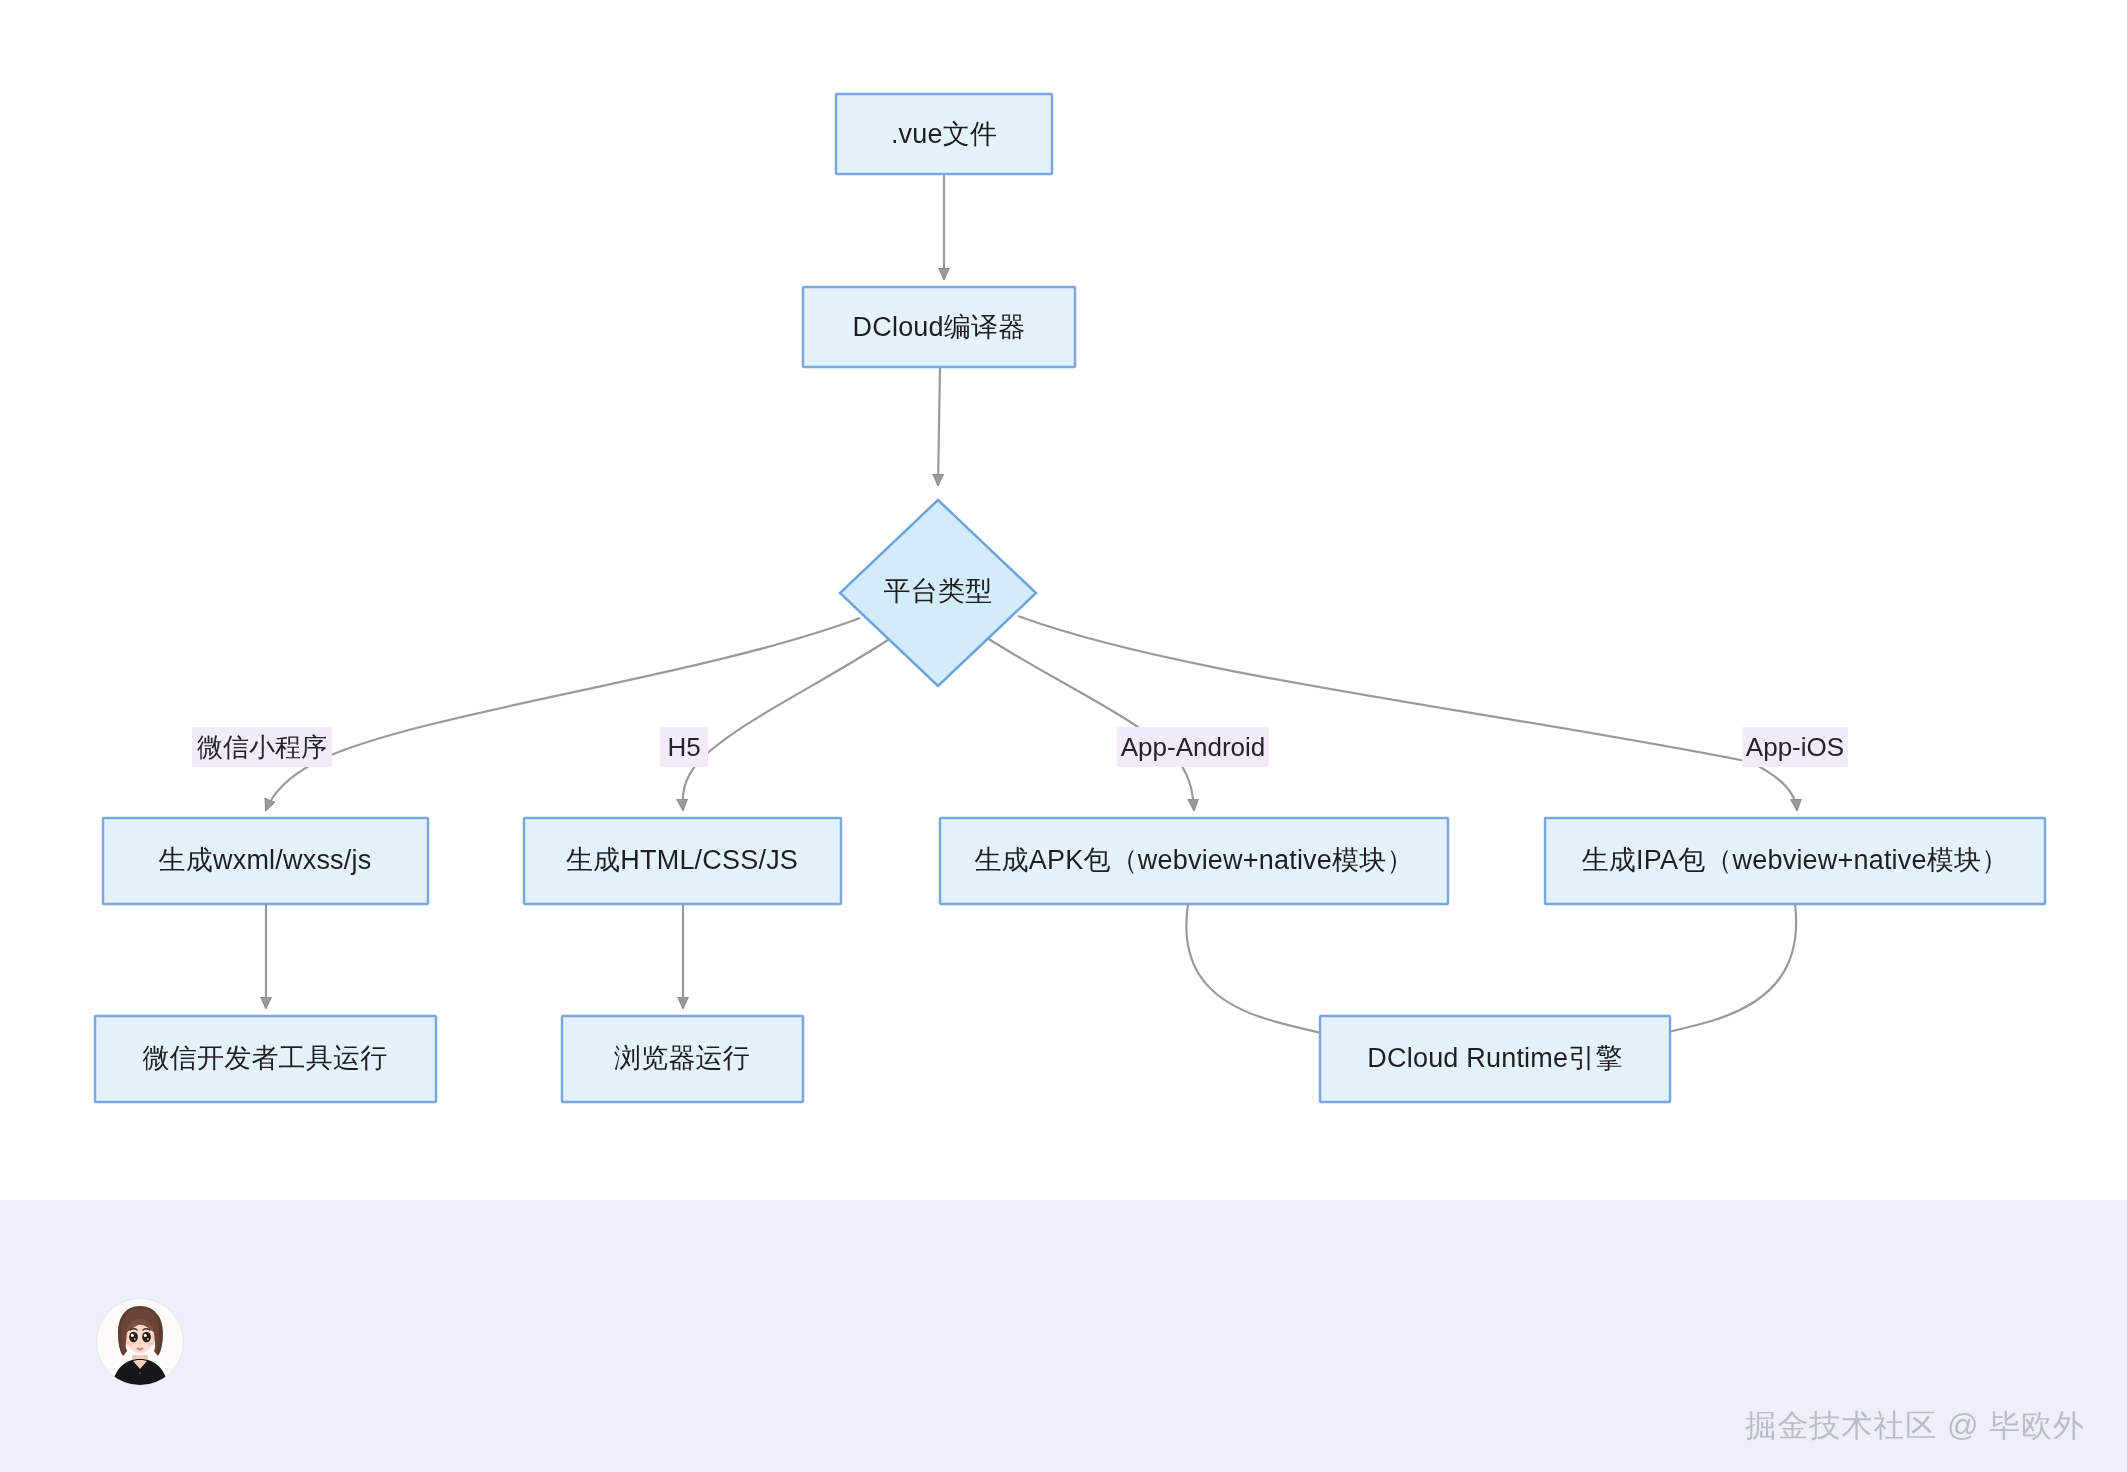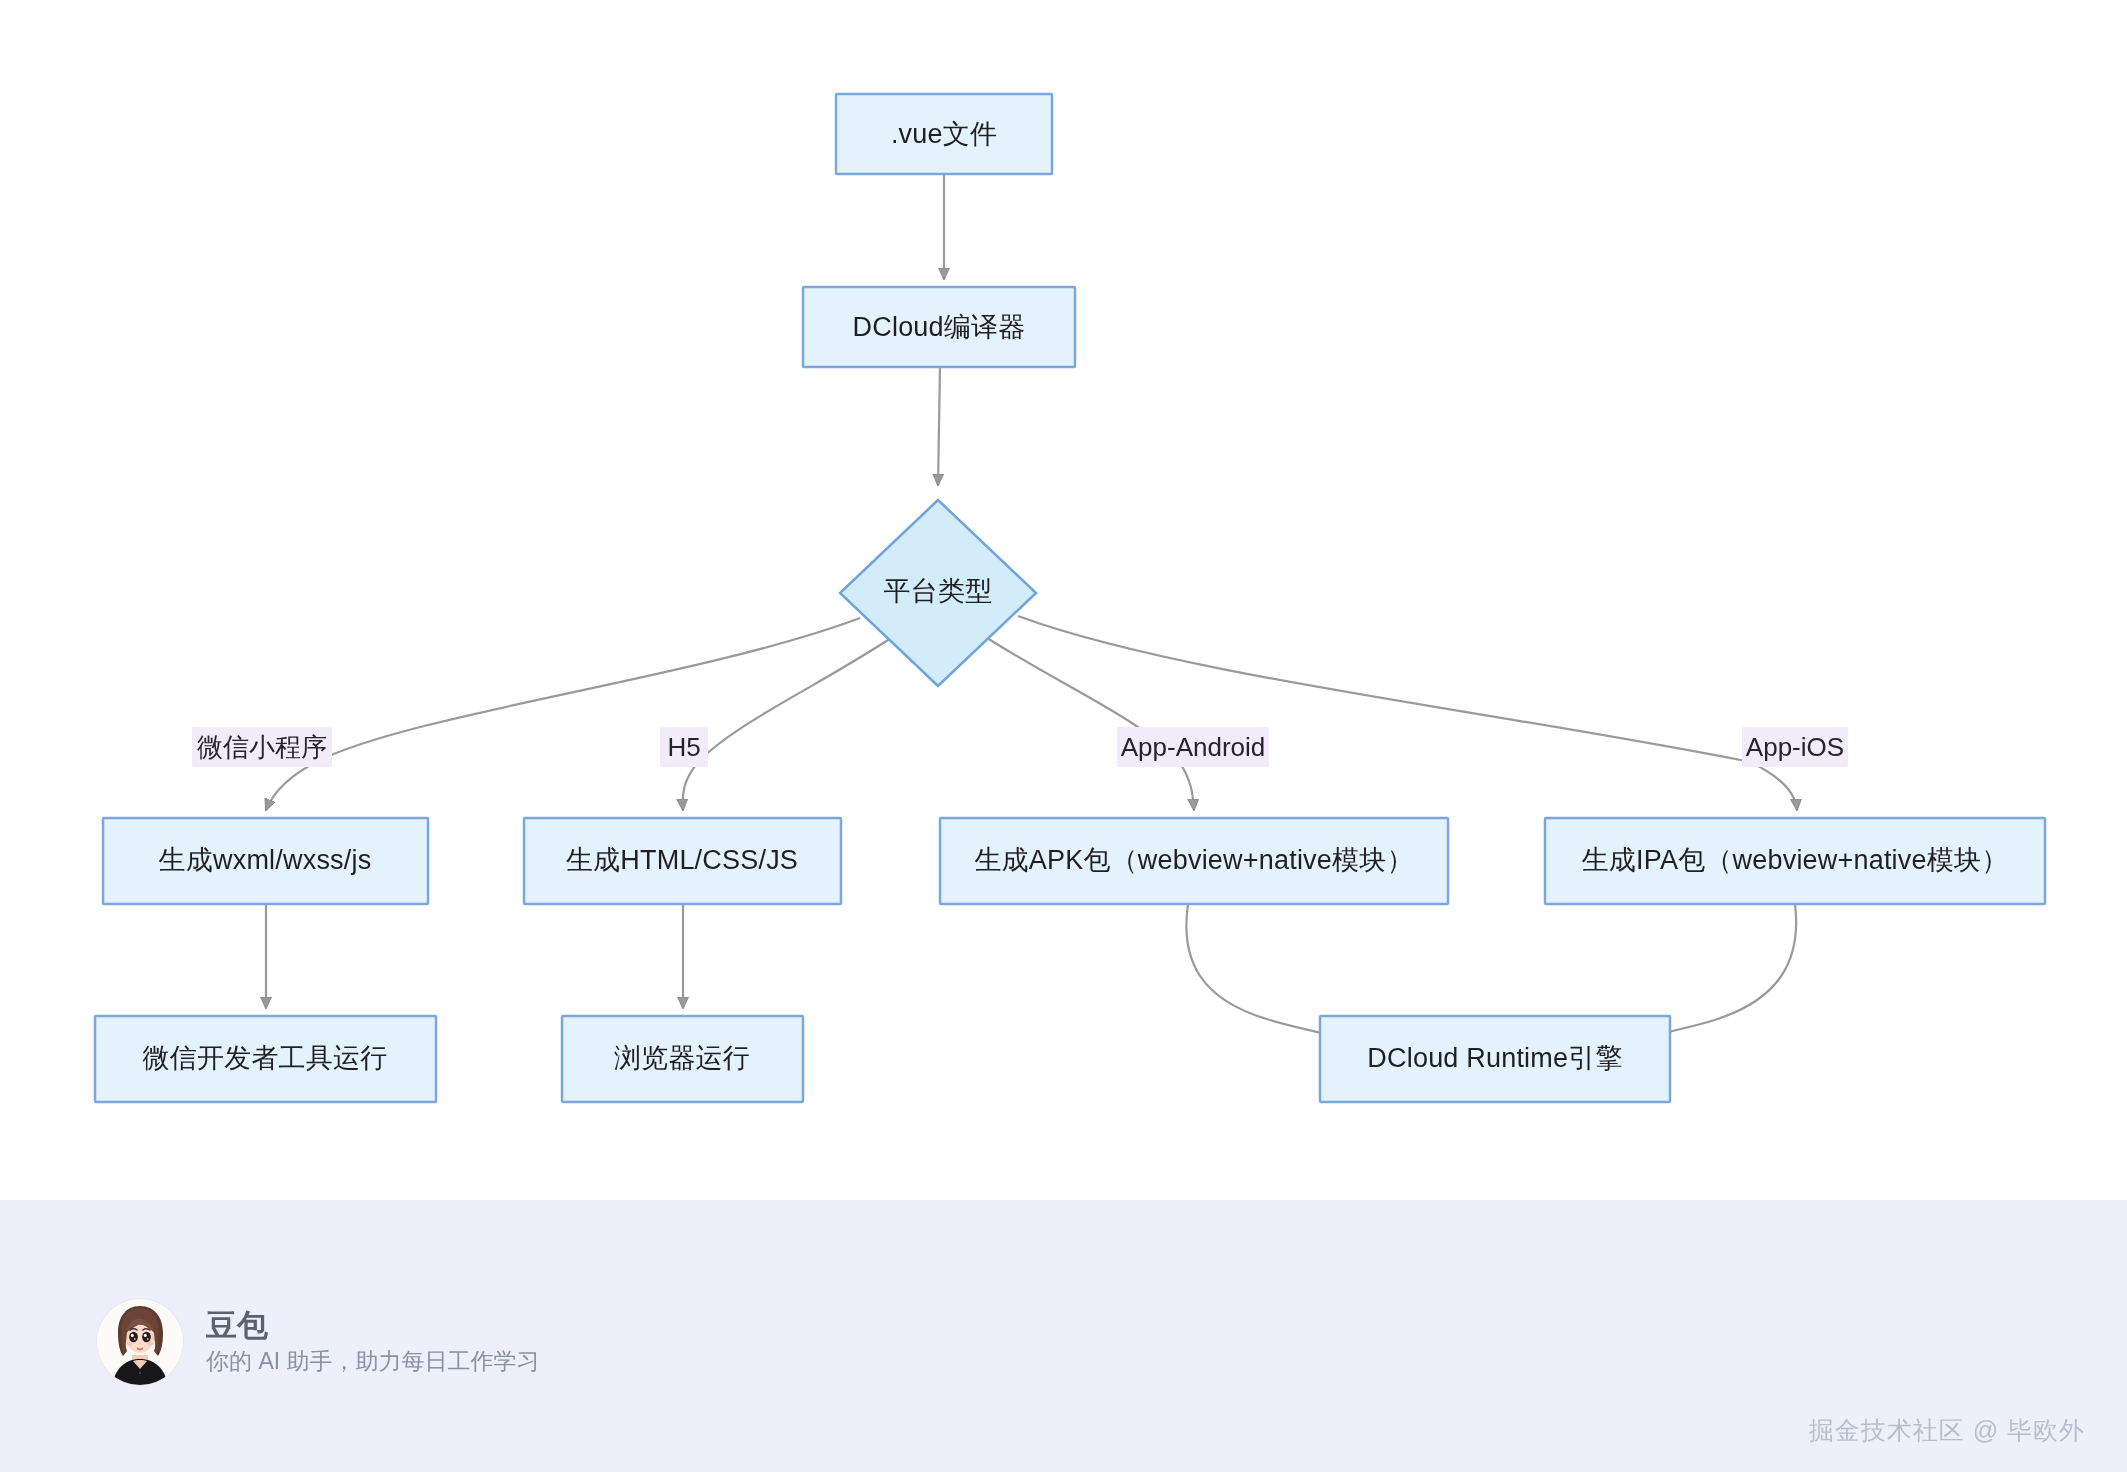--- a/index.html
+++ b/index.html
@@ -106,21 +106,21 @@
   }
   .brand-tag {
     font-size: 23px;
     color: #8b90a0;
     line-height: 1.1;
   }
   #watermark {
     position: absolute;
     right: 42px;
     bottom: 25px;
-    font-size: 25px;
+    font-size: 31px;
     color: #b9bdca;
     letter-spacing: 1px;
     white-space: nowrap;
   }
 </style>
 </head>
 <body>
 
 <div id="page">
 
@@ -261,22 +261,18 @@
           <ellipse cx="32" cy="44.5" rx="3.2" ry="2" fill="#f6b6ac" opacity="0.55"></ellipse>
           <ellipse cx="54" cy="44.5" rx="3.2" ry="2" fill="#f6b6ac" opacity="0.55"></ellipse>
 
           <path d="M43,43.5 l1.2,1.6 h-2.4 z" fill="#e9b6a2"></path>
           <path d="M40.6,49.4 C42,51 44,51 45.4,49.4" stroke="#d4786e" stroke-width="1.6" fill="#e8857c" stroke-linecap="round"></path>
 
           <circle cx="43" cy="74" r="1.2" fill="#444"></circle>
         </svg>
       </div>
 
-      <div class="brand-text">
-        <div class="brand-name">豆包</div>
-        <div class="brand-tag">你的 AI 助手，助力每日工作学习</div>
-      </div>
     </div>
 
     <div id="watermark">掘金技术社区 @ 毕欧外</div>
   </div>
 
 </div>
 
 </body></html>

